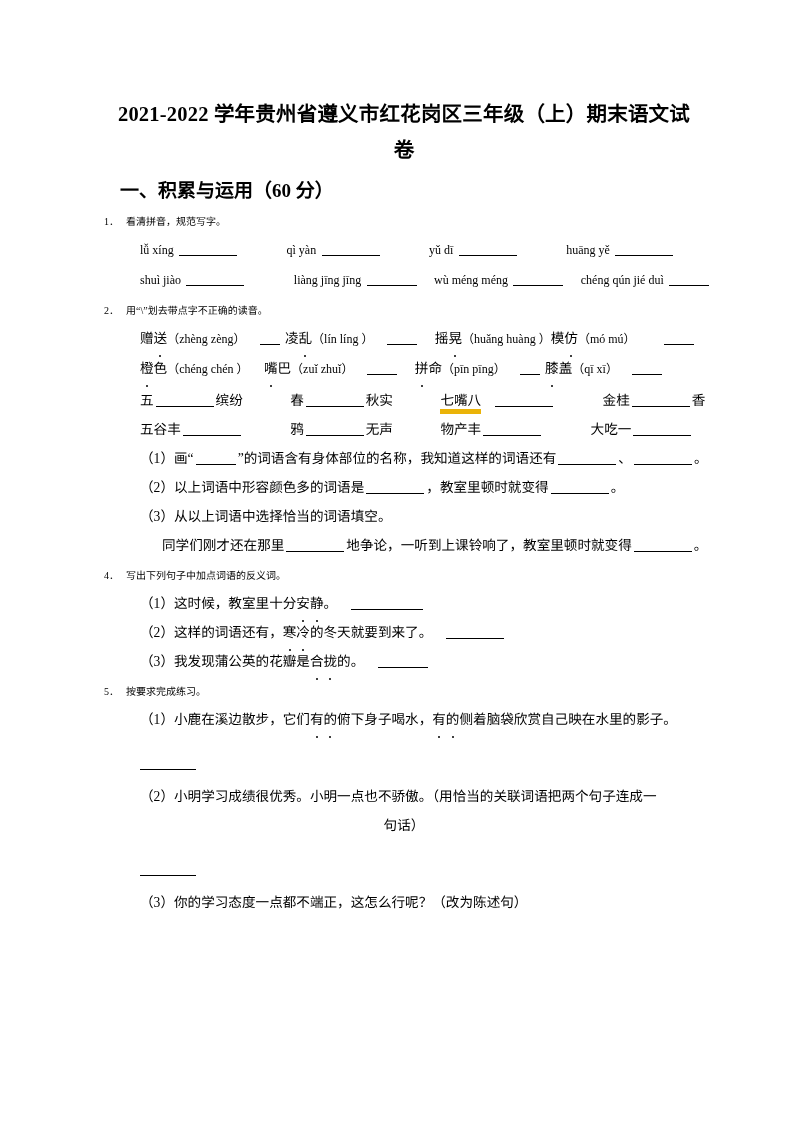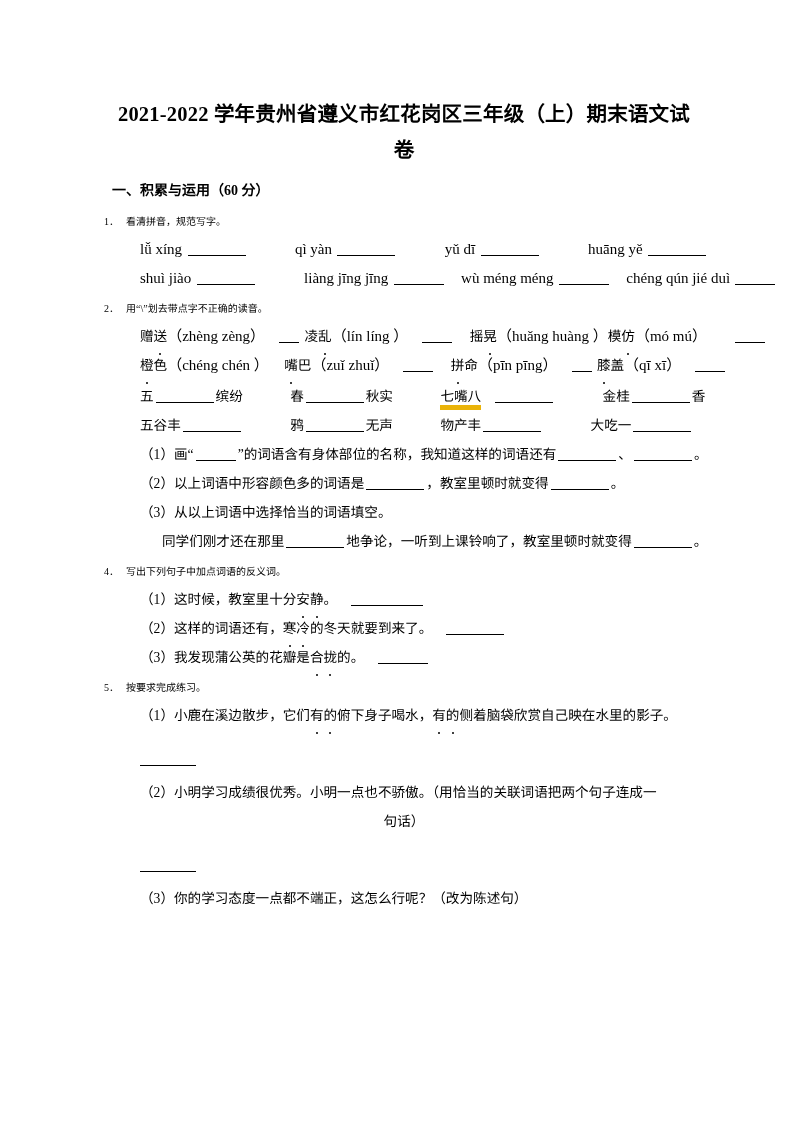--- a/index.html
+++ b/index.html
@@ -37,23 +37,23 @@
     line-height: 36px;
     text-align: center;
     letter-spacing: 0.2px;
     margin: 0 0 10px 0;
     padding: 0 6px;
   }
 
   
   .section-head {
     font-weight: bold;
-    font-size: 14px;
+    font-size: 19px;
     line-height: 26px;
-    margin: 8px 0 4px 8px;
+    margin: 8px 0 4px 16px;
   }
 
   
   .q {
     margin: 0 0 2px 0;
   }
   .q-stem {
     font-size: 10px;
     line-height: 27px;
     white-space: nowrap;
@@ -94,21 +94,21 @@
   .rule-line .rule {
     display: inline-block;
     width: 56px;
     border-bottom: 1px solid #000;
     height: 13px;
   }
 
   
   .pinyin {
     font-family: "Liberation Serif", "DejaVu Serif", serif;
-    font-size: 15px;
+    font-size: 12px;
   }
 
   
   .dotted {
     position: relative;
     display: inline-block;
   }
   .dotted::after {
     content: "";
     position: absolute;

